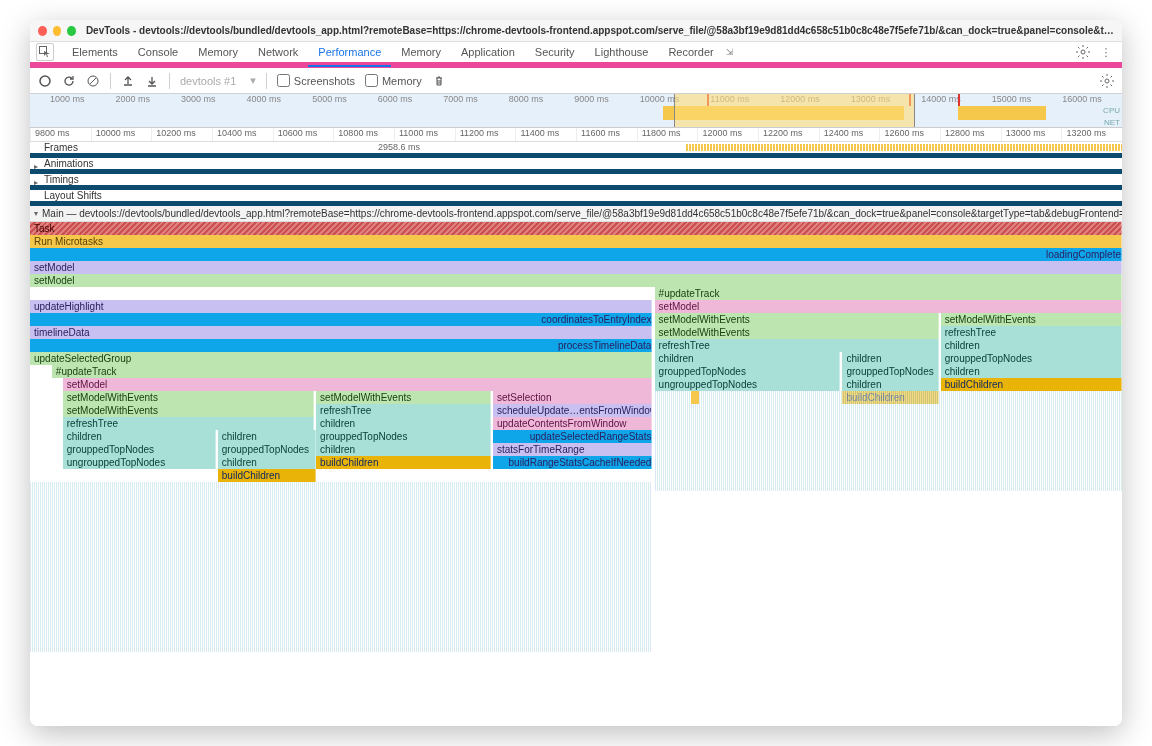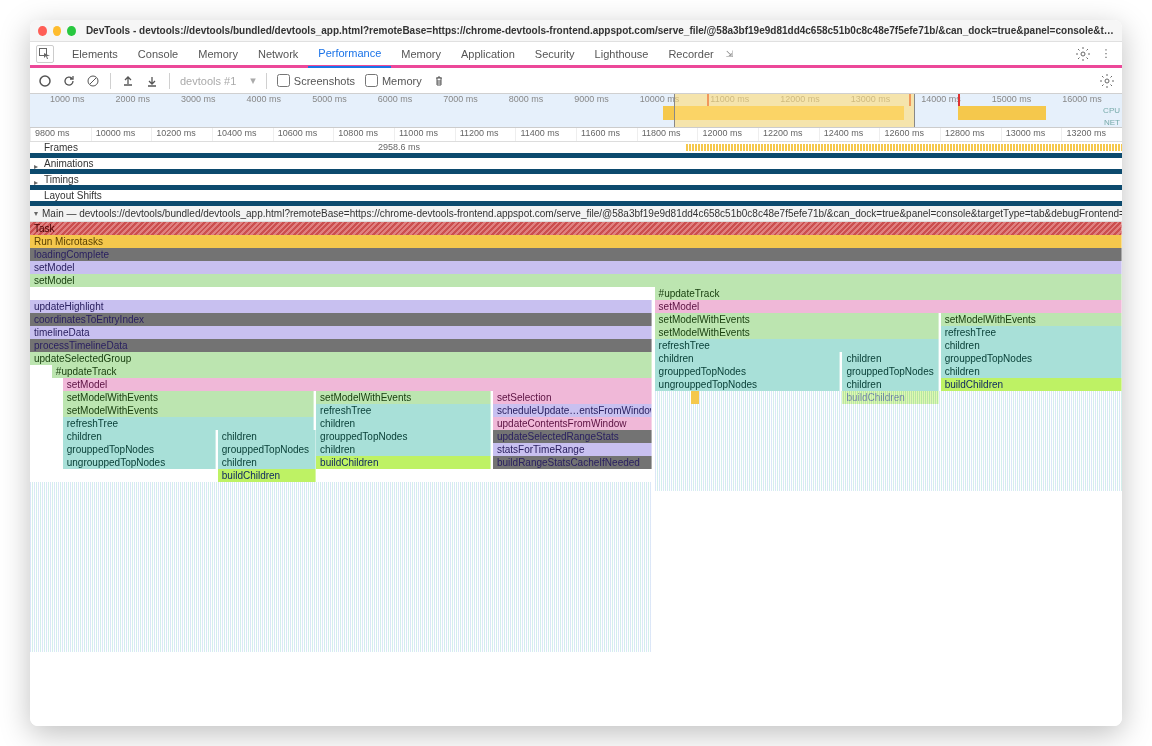--- a/index.html
+++ b/index.html
@@ -2,21 +2,21 @@
 <html><head>
 <meta charset="utf-8">
 <style>
   * { box-sizing: border-box; margin: 0; padding: 0; }
   body { font-family: -apple-system, "Helvetica Neue", Arial, sans-serif; font-size: 11px; background: #fff; color: #333; width: 1152px; height: 746px; overflow: hidden; position: relative; }
   .window { position: absolute; left: 30px; top: 20px; width: 1092px; height: 706px; background: #fff; border-radius: 8px; box-shadow: 0 8px 30px rgba(0,0,0,0.25); overflow: hidden; display: flex; flex-direction: column; }
   .titlebar { height: 22px; background: #f6f6f6; border-bottom: 1px solid #e0e0e0; display: flex; align-items: center; padding: 0 8px; gap: 6px; font-size: 10px; color: #333; white-space: nowrap; overflow: hidden; }
   .dot { width: 10px; height: 10px; border-radius: 50%; }
   .dot.r { background:#ff5f57; } .dot.y { background:#febc2e; } .dot.g { background:#28c840; }
   .titlebar .title { margin-left: 4px; font-weight: 600; overflow: hidden; text-overflow: ellipsis; }
-  .tabs { height: 26px; border-bottom: 3px solid #ec4899; display: flex; align-items: center; padding: 0 6px; gap: 0; font-size: 11px; color: #555; }
+  .tabs { height: 26px; border-bottom: 6px solid #ec4899; display: flex; align-items: center; padding: 0 6px; gap: 0; font-size: 11px; color: #555; }
   .tabs .inspect-icon { width: 18px; height: 18px; display:flex;align-items:center;justify-content:center;border:1px solid #ccc;border-radius:2px;margin-right:8px;font-size:10px;color:#666; }
   .tabs .tab { padding: 0 10px; cursor: pointer; line-height: 26px; }
   .tabs .tab.active { color: #1a73e8; border-bottom: 2px solid #1a73e8; margin-bottom:-1px; }
   .tabs .spacer { flex:1; }
   .tabs .icon-btn { width: 20px; text-align:center; color:#666; cursor:pointer; }
   .toolbar { height: 26px; border-bottom: 1px solid #d0d0d0; display:flex; align-items:center; padding: 0 8px; gap:10px; font-size:11px; color:#555; }
   .toolbar .sep { width:1px; height:16px; background:#d0d0d0; }
   .toolbar .ico { width:14px; height:14px; display:inline-flex;align-items:center;justify-content:center;color:#555;cursor:pointer; }
   .toolbar .dropdown { color:#aaa; display:flex;align-items:center;gap:14px; }
   .toolbar .chk { display:flex;align-items:center;gap:4px; }
@@ -39,26 +39,26 @@
   .track-body { flex:1; position:relative; height:100%; }
   .frames-fill { position:absolute; left:56%; right:0; top:2px; bottom:2px; background: repeating-linear-gradient(90deg,#f5c84c 0,#f5c84c 2px,#fff 2px,#fff 3px); }
   .frame-time { position:absolute; left:25%; font-size:9px; color:#666; }
   .main-header { height:16px; background:#f3f3f3; border-bottom:1px solid #ddd; font-size:10px; color:#333; padding-left:4px; display:flex; align-items:center; white-space:nowrap; overflow:hidden; }
   .main-header .tri { font-size:8px; color:#666; margin-right:4px; }
   .flame { position:relative; flex:1; overflow:hidden; background:#fff; }
   .fl-row { position:absolute; left:0; right:0; height:13px; font-size:10px; line-height:13px; white-space:nowrap; overflow:hidden; }
   .fl-bar { position:absolute; top:0; height:13px; padding-left:4px; overflow:hidden; border-right:1px solid rgba(255,255,255,0.4); }
   .c-task  { background:#e08080; background-image:repeating-linear-gradient(-45deg,rgba(180,30,30,0.5) 0,rgba(180,30,30,0.5) 2px,transparent 2px,transparent 4px); color:#400; }
   .c-micro { background:#f5c84c; color:#5a4000; }
-  .c-pur   { background:#737373; color:#2a2060; }
+  .c-pur   { background:#0ea5e9; color:#2a2060;text-align:right; }
   .c-pur2  { background:#c8c0f0; color:#2a2060; }
   .c-grn   { background:#bce5b0; color:#1a4010; }
   .c-pink  { background:#f0b8d8; color:#5a1040; }
   .c-cyan  { background:#a8e0d8; color:#0a4038; }
-  .c-blu   { background:#bef264; color:#102a60; }
+  .c-blu   { background:#eab308; color:#102a60; }
   .stripes { background: repeating-linear-gradient(90deg,#b8cef0 0,#b8cef0 1px,#fff 1px,#fff 2px,#a8e0d8 2px,#a8e0d8 3px,#fff 3px,#fff 4px); opacity:0.5; }
   .bottom-tabs { height:24px; border-top:1px solid #d0d0d0; display:flex; align-items:center; gap:0; font-size:11px; padding:0 4px; }
   .bottom-tabs .btab { padding: 0 10px; cursor:pointer; color:#555; line-height:24px; }
   .bottom-tabs .btab.active { color:#1a73e8; border-bottom:2px solid #1a73e8; }
   svg { display:block; }
 </style>
 </head>
 <body>
 
 <div class="window">

